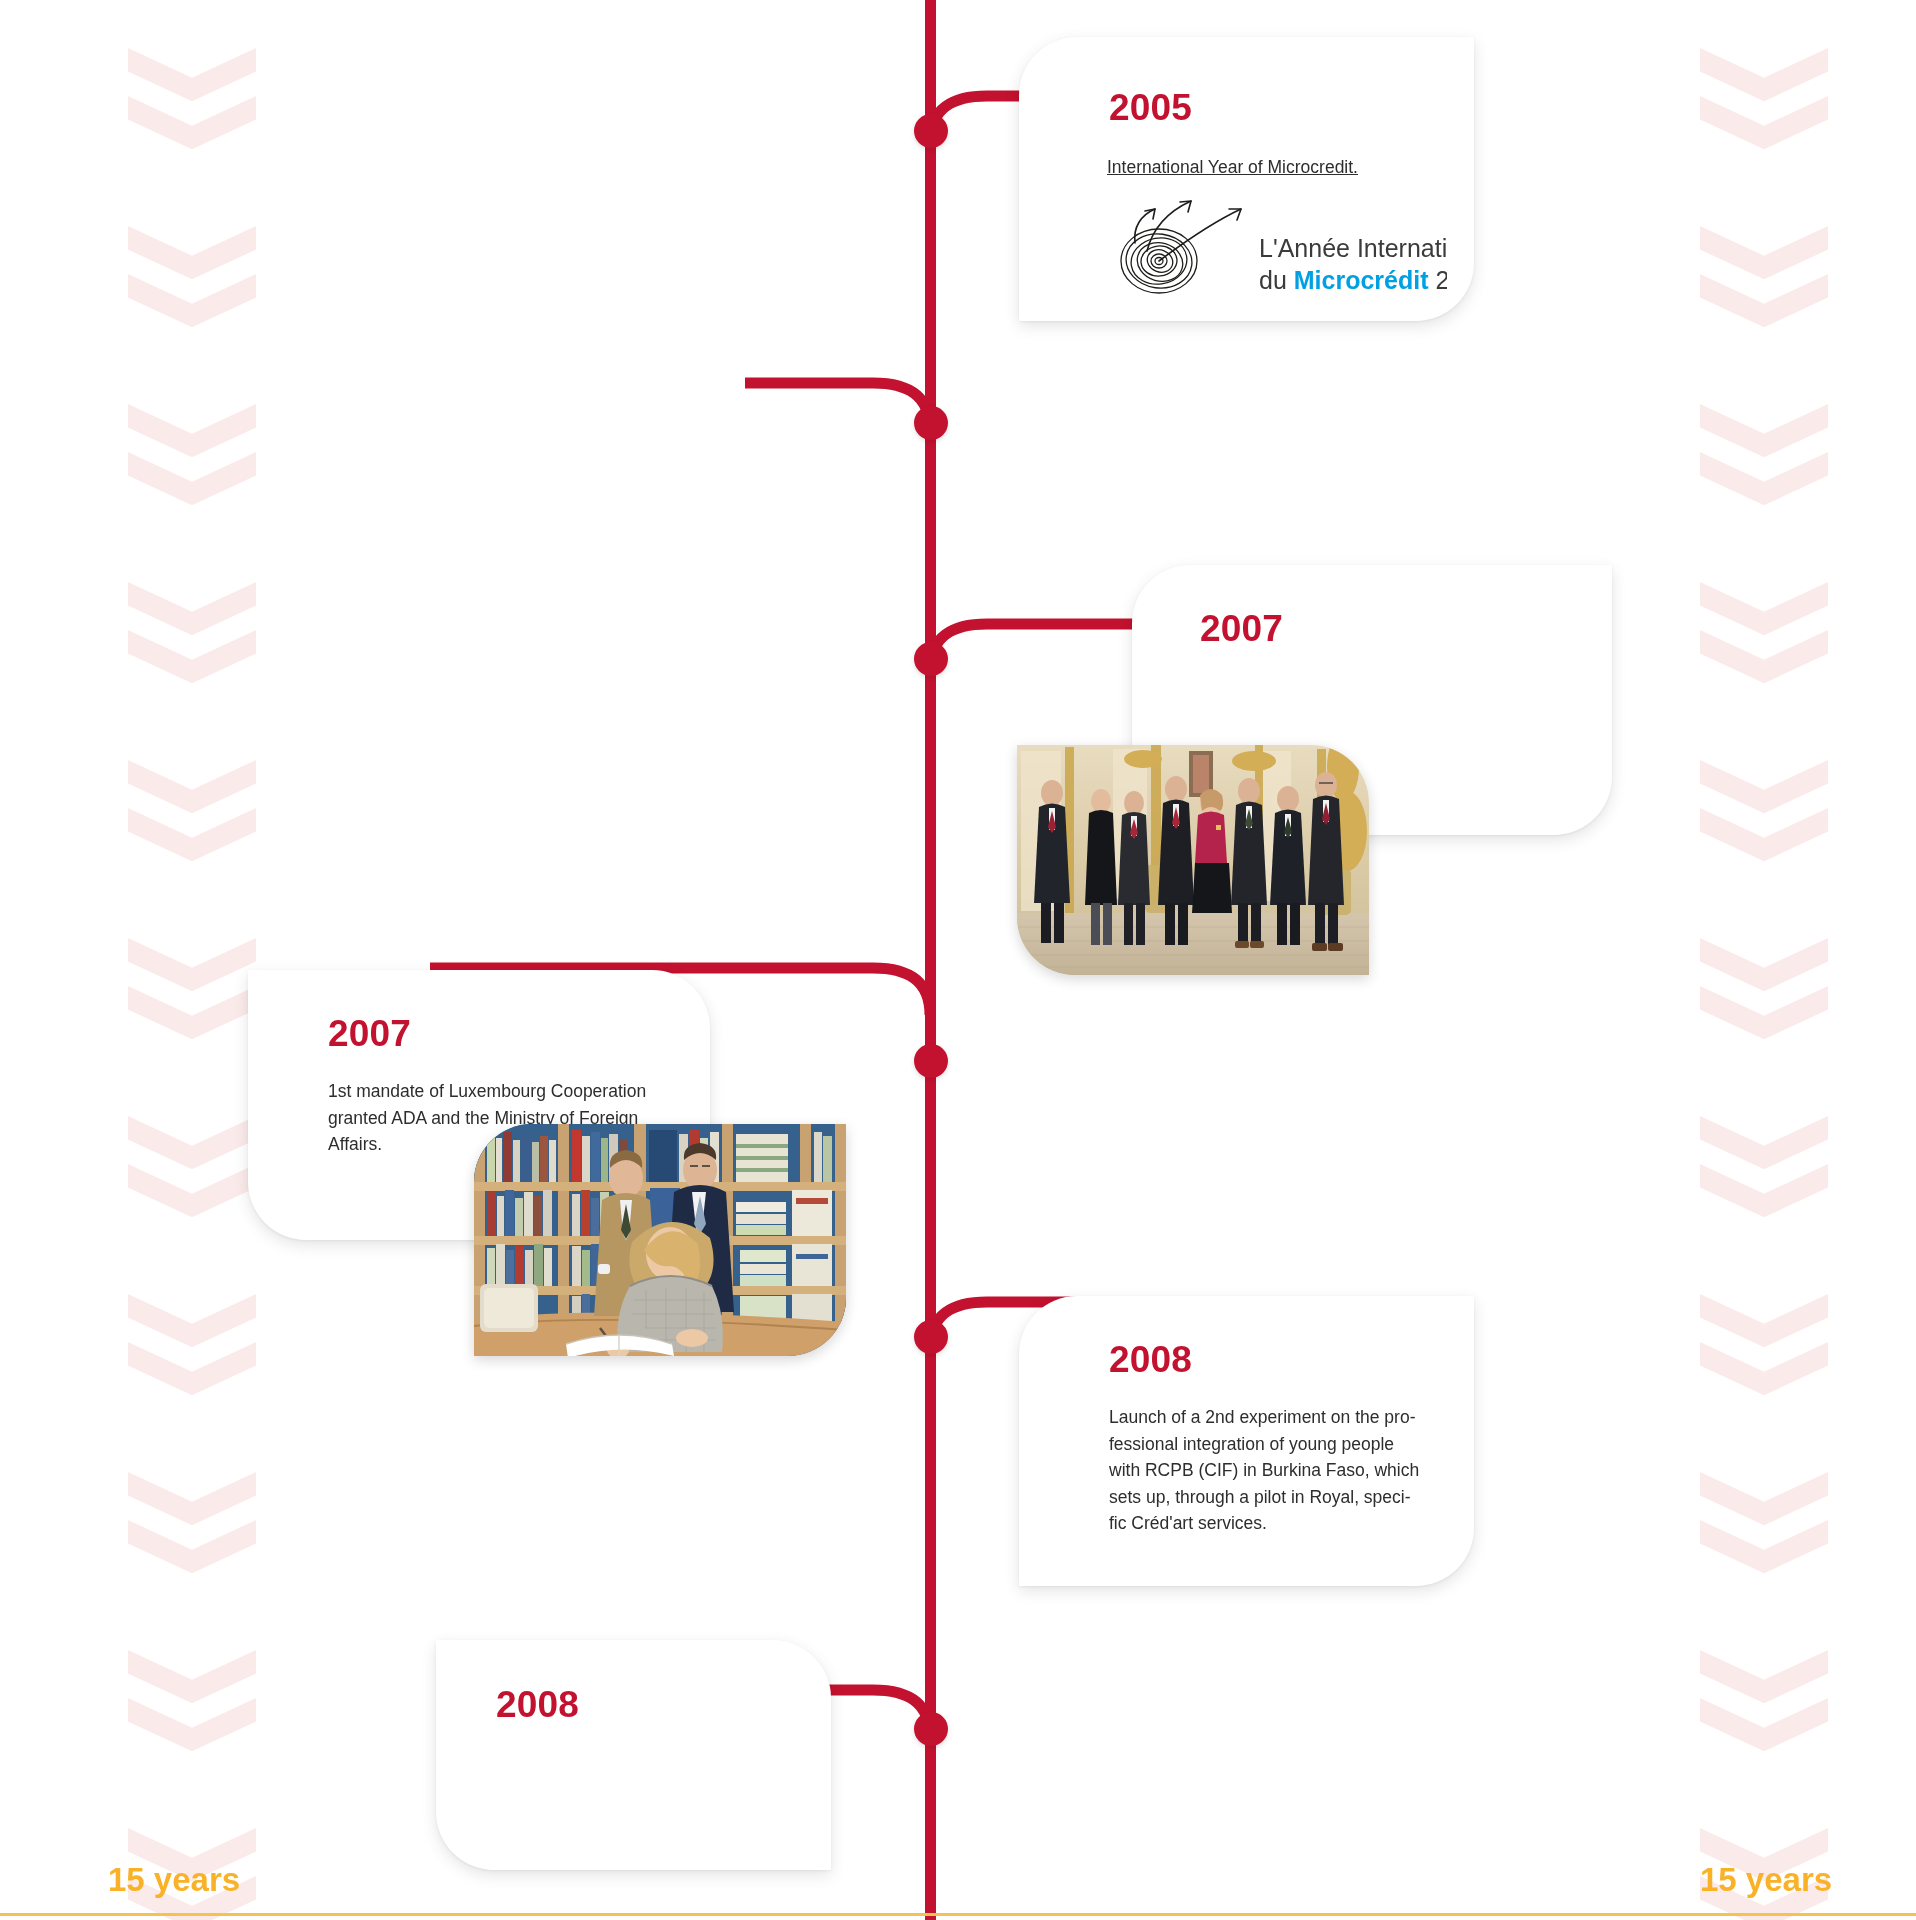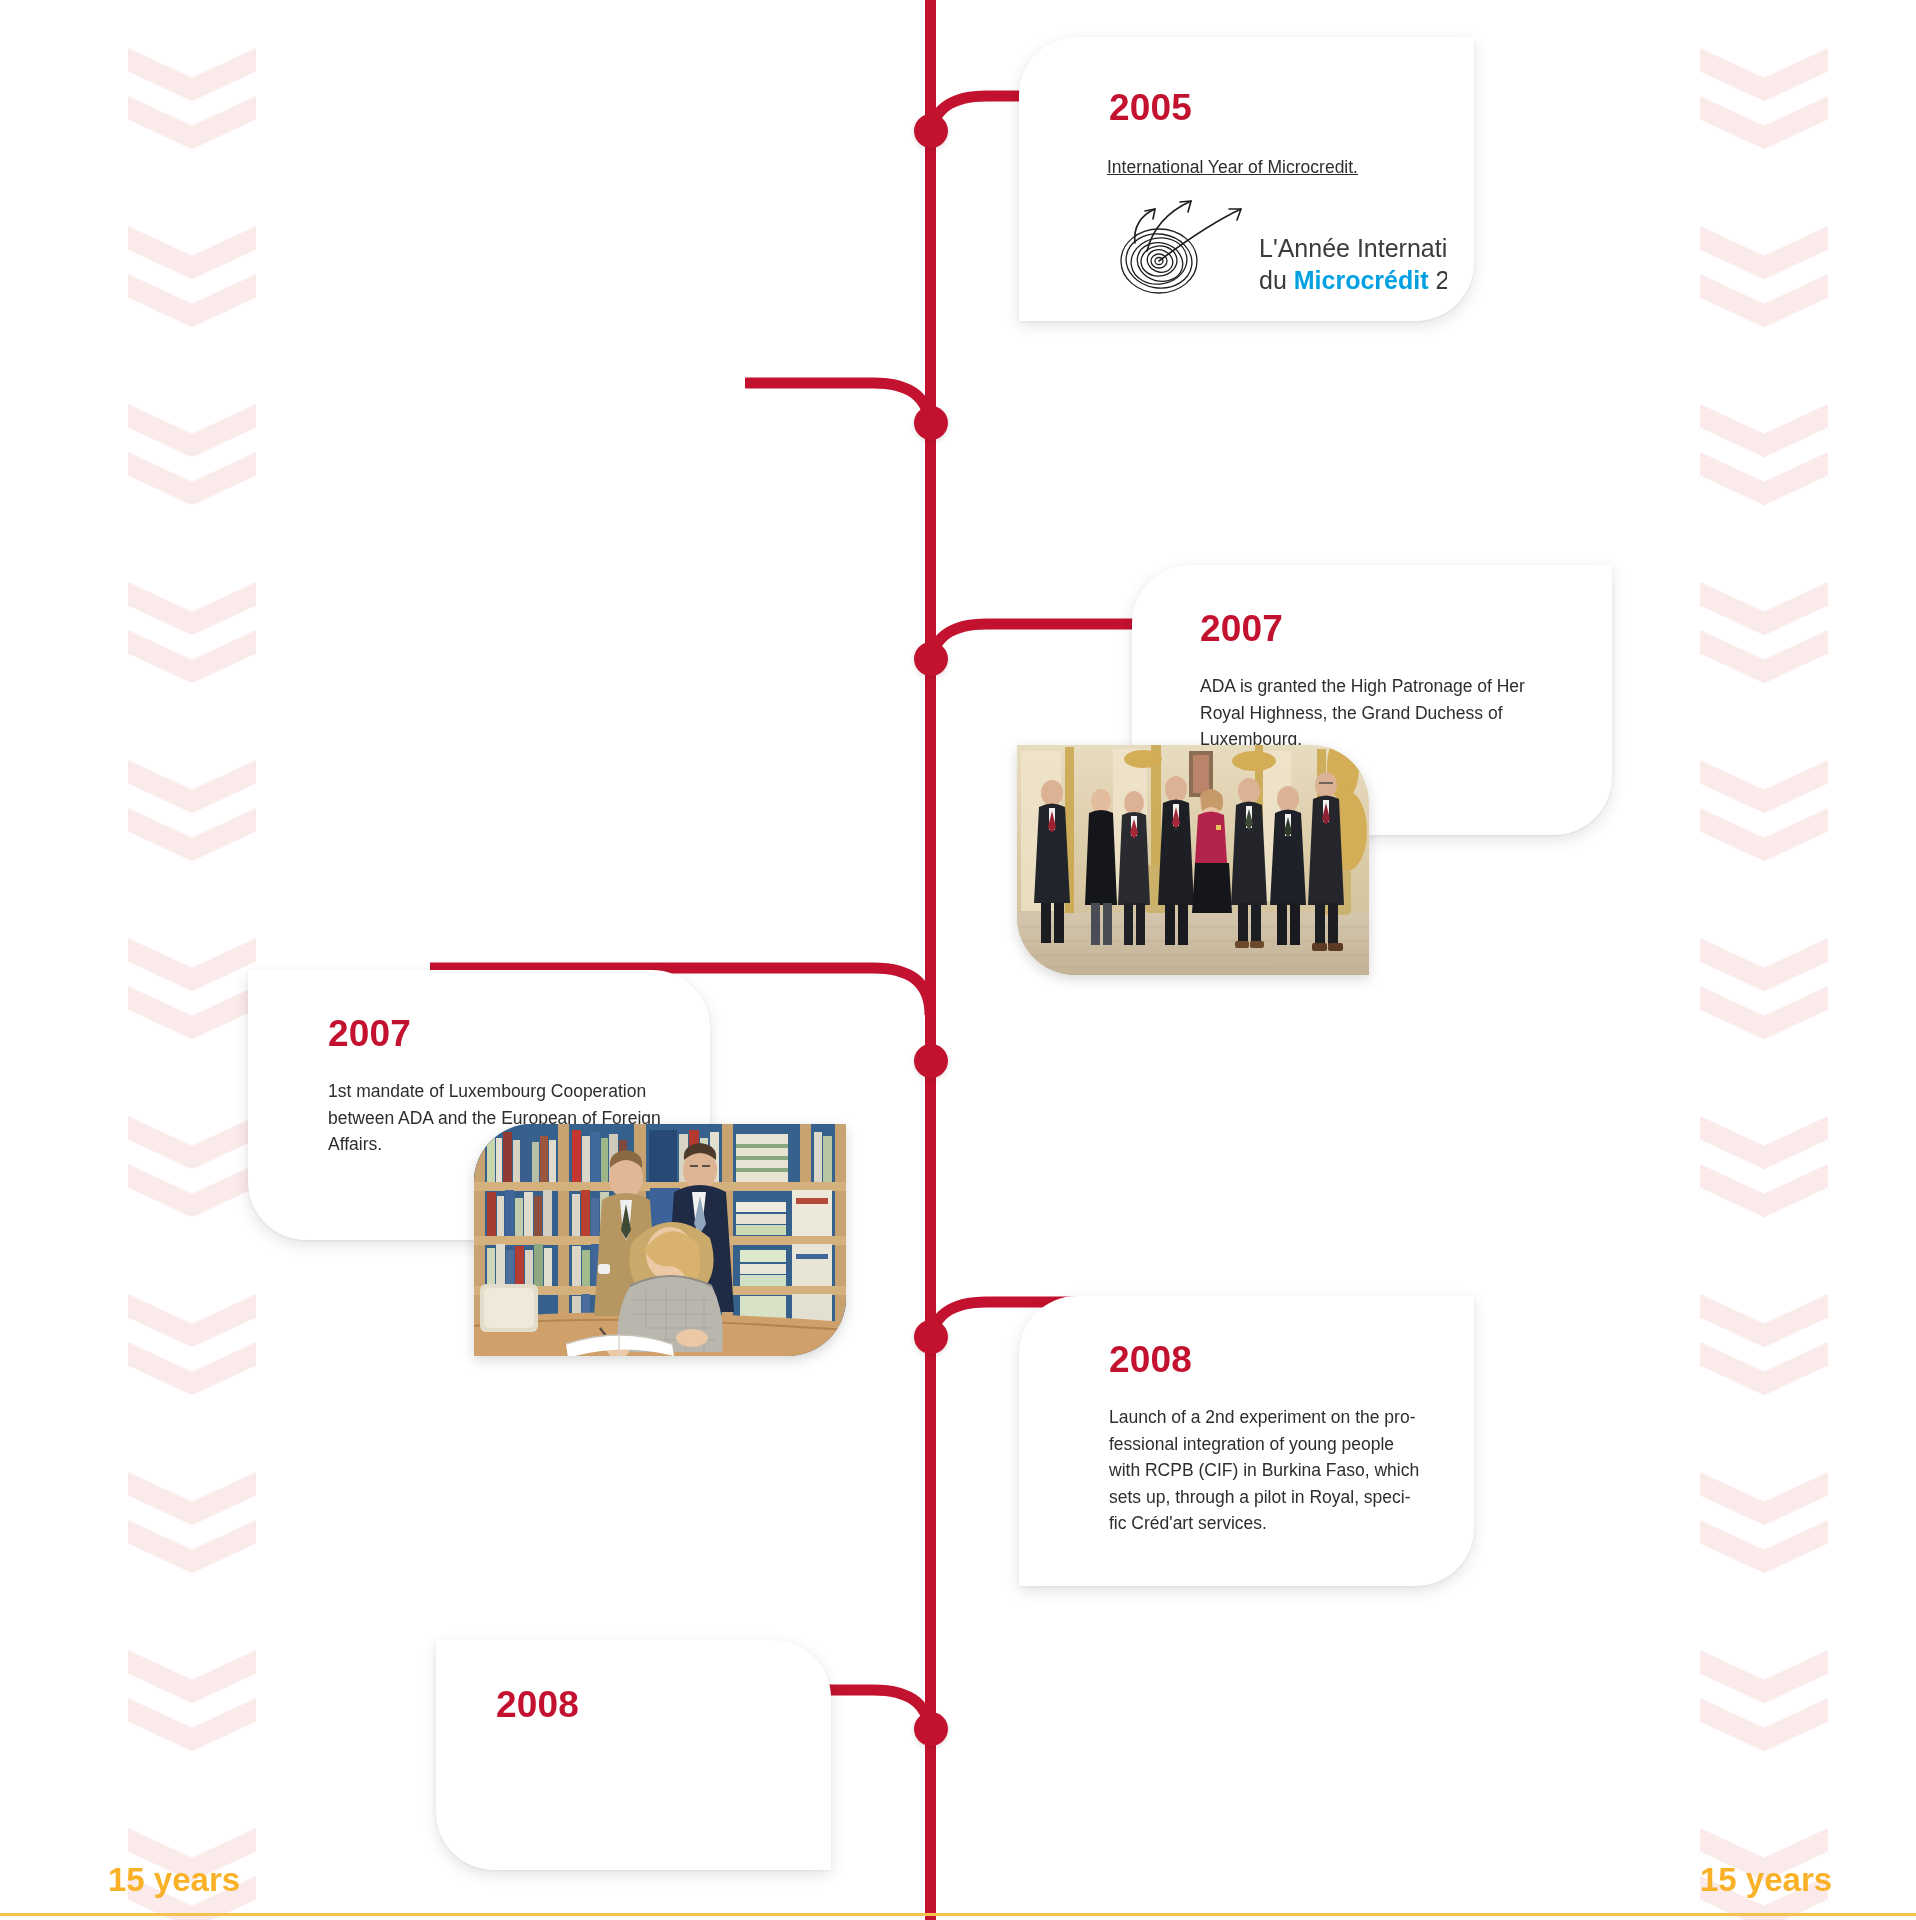--- a/index.html
+++ b/index.html
@@ -245,23 +245,20 @@
         </g>
         <text x="152" y="78" font-family="'Liberation Sans', sans-serif" font-size="25" fill="#3b3b3b">L'Année Internationale</text>
         <text x="152" y="110" font-family="'Liberation Sans', sans-serif" font-size="25" fill="#3b3b3b">du <tspan font-weight="bold" fill="#00a0e2">Microcrédit</tspan> 2005</text>
       </svg>
     </div>
   </div>
 
 
   <div class="card right" style="left:1132px; top:565px; width:480px; height:270px;">
     <div class="year" style="left:68px; top:45px;">2007</div>
-    <div class="desc" style="left:68px; top:108px; width:360px;">ADA is granted the High Patronage of Her
-Royal Highness, the Grand Duchess of
-Luxembourg.</div>
   </div>
 
   <div class="photo tr-bl" style="left:1017px; top:745px; width:352px; height:230px;">
     <svg viewBox="0 0 352 230" preserveAspectRatio="none">
       <defs>
         <linearGradient id="hallG" x1="0" y1="0" x2="0" y2="1">
           <stop offset="0%" stop-color="#e8dcc0"></stop>
           <stop offset="55%" stop-color="#d9c9a4"></stop>
           <stop offset="100%" stop-color="#cbbb97"></stop>
         </linearGradient>
@@ -380,21 +377,21 @@
            <rect x="295" y="198" width="15" height="8" rx="2" fill="#5b3c22"></rect>
            <rect x="311" y="198" width="15" height="8" rx="2" fill="#5b3c22"></rect>
         </g>
       </g>
     </svg>
   </div>
 
   <div class="card left" style="left:248px; top:970px; width:462px; height:270px;">
     <div class="year" style="left:80px; top:45px;">2007</div>
     <div class="desc" style="left:80px; top:108px; width:355px;">1st mandate of Luxembourg Cooperation
-between ADA and the European of Foreign
+granted ADA and the Ministry of Foreign
 Affairs.</div>
   </div>
 
   <div class="photo tl-br" style="left:474px; top:1124px; width:372px; height:232px;">
     <svg viewBox="0 0 372 232" preserveAspectRatio="none">
       <rect width="372" height="232" fill="#2f5f8c"></rect>
 
       <g>
         <rect x="0" y="0" width="372" height="200" fill="#35618c"></rect>
 

